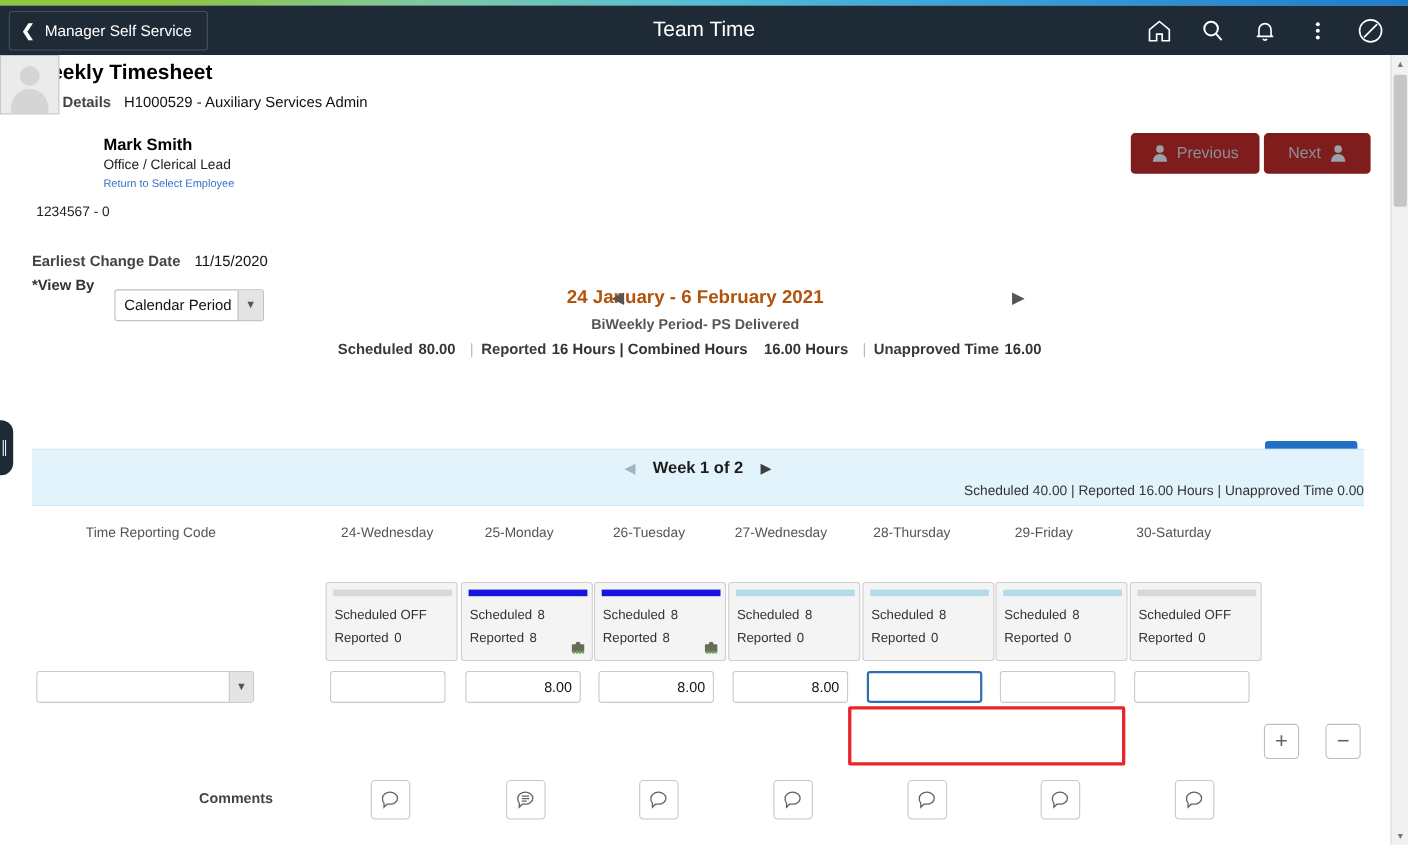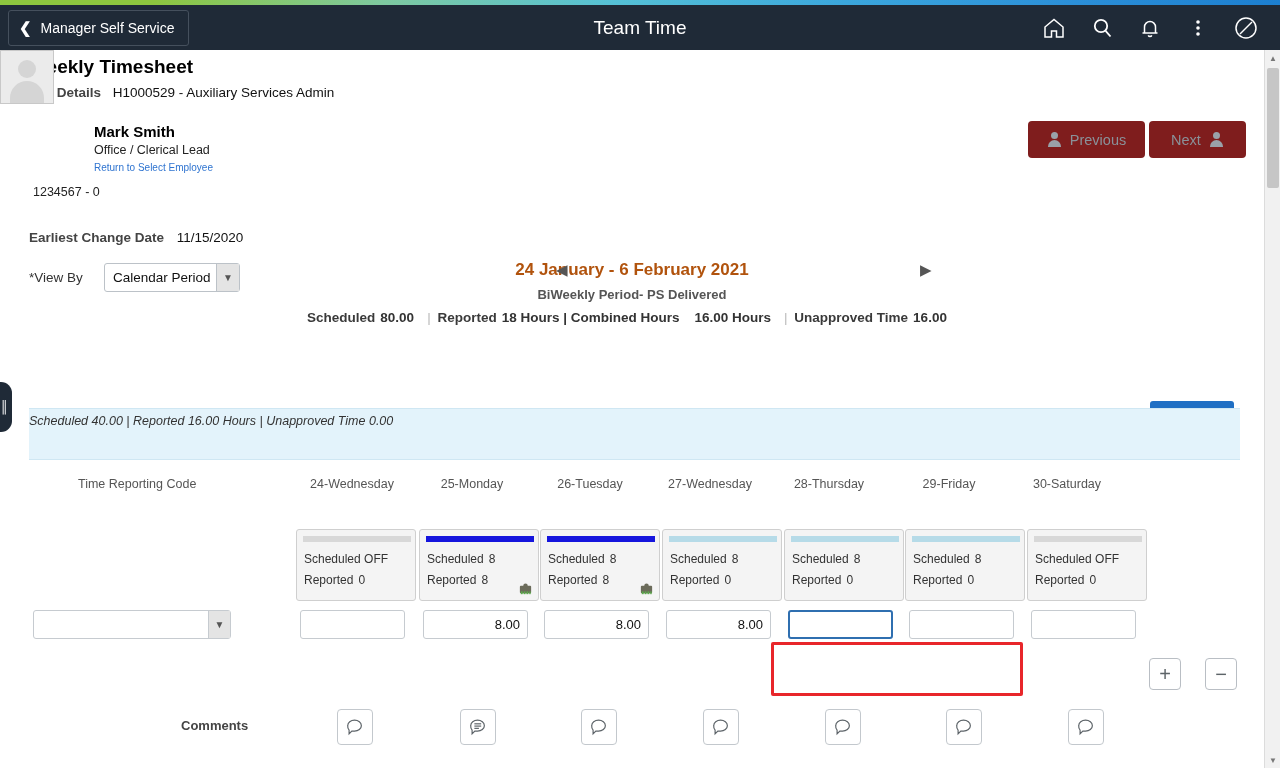--- a/index.html
+++ b/index.html
@@ -75,21 +75,21 @@
   #prev-btn { left: 1028px; width: 117px; }
   #next-btn { left: 1149px; width: 97px; }
   .pic-ico { width: 15px; height: 15px; position: relative; display:inline-block; }
   .pic-ico::before { content:""; position:absolute; left:4px; top:0; width:7px; height:7px; border-radius:50%; background:#9aa1a9; }
   .pic-ico::after { content:""; position:absolute; left:1px; top:8px; width:13px; height:7px; border-radius:7px 7px 0 0; background:#9aa1a9; }
 
   .ecd { position: absolute; left: 29px; top: 180px; font-size: 13.5px; }
   .ecd b { color: #444; }
   .ecd span { margin-left: 9px; color: #111; }
 
-  .viewby-label { position: absolute; left: 29px; top: 220px; font-size: 13.5px; color:#333; }
+  .viewby-label { position: absolute; left: 29px; top: 202px; font-size: 13.5px; color:#333;font-weight:bold; }
   .viewby-select {
     position: absolute; left: 104px; top: 213px; width: 136px; height: 29px;
     border: 1px solid #bcc2c8; border-radius: 3px; background: #fff;
     display: flex; align-items: center; cursor: pointer;
   }
   .viewby-select .val { padding-left: 8px; font-size: 13.5px; color:#111; }
   .viewby-select .arrowbox {
     position: absolute; right: 0; top: 0; width: 23px; height: 27px;
     background: #e4e4e4; border-left: 1px solid #bcc2c8;
     display: flex; align-items: center; justify-content: center;
@@ -136,21 +136,21 @@
   
   .week-banner {
     position: absolute; left: 29px; top: 358px; width: 1211px; height: 52px;
     background: #e3f3fb; border-top: 1px solid #cfe7f3; border-bottom: 1px solid #cfe7f3;
   }
   .week-row { position: relative; text-align: center; padding-top: 8px; }
   .week-title { font-size: 15px; font-weight: bold; color: #1c1c1c; }
   .wk-arrow { font-size: 13px; margin: 0 12px; cursor: pointer; }
   .wk-arrow.dim { color: #9fb6c3; cursor: default; }
   .wk-arrow.on { color: #3f3f3f; }
-  .week-sub { text-align: left; font-size: 12.5px; color: #333; margin-top: 5px; font-style: italic; }
+  .week-sub { text-align: right; font-size: 12.5px; color: #333; margin-top: 5px; }
 
   
   .grid-head { position: absolute; top: 427px; left: 0; width: 1264px; font-size: 12.5px; color:#555; }
   .trc-head { position: absolute; left: 78px; top: 0; font-weight: normal; color:#555; }
   .day-head { position: absolute; top: 0; text-align: center; width: 120px; color:#555; }
 
   .card {
     position: absolute; top: 479px; width: 120px; height: 72px;
     background: #f4f4f4; border: 1px solid #cfcfcf; border-radius: 3px;
   }
@@ -289,33 +289,38 @@
 
   <div class="period-wrap">
     <div class="period-line">
       <span class="period-arrow pa-left">◀</span>
       <span class="period-title">24 January - 6 February 2021</span>
       <span class="period-arrow pa-right">▶</span>
     </div>
     <div class="period-sub">BiWeekly Period- PS Delivered</div>
     <div class="summary-line">
       <b>Scheduled</b><span class="v">80.00</span><span class="sep">|</span>
-      <b>Reported</b><span class="v">18 Hours | Combined Hours</span><span class="v">16.00 Hours</span><span class="sep">|</span>
+      <b>Reported</b><span class="v">16 Hours | Combined Hours</span><span class="v">16.00 Hours</span><span class="sep">|</span>
       <b>Unapproved Time</b><span class="v">16.00</span>
     </div>
   </div>
 
   <div class="view-legend">View Legend</div>
   <button class="submit-btn">Submit</button>
 
   <div class="drawer-handle">
     <span class="bars">║</span>
   </div>
 
   <div class="week-banner">
+    <div class="week-row">
+      <span class="wk-arrow dim">◀</span>
+      <span class="week-title">Week 1 of 2</span>
+      <span class="wk-arrow on">▶</span>
+    </div>
     <div class="week-sub">Scheduled  40.00 | Reported  16.00 Hours | Unapproved Time  0.00</div>
   </div>
 
   <div class="grid-head">
     <span class="trc-head">Time Reporting Code</span>
   <span class="day-head" style="left: 292px;">24-Wednesday</span>
       <span class="day-head" style="left: 412px;">25-Monday</span>
       <span class="day-head" style="left: 530px;">26-Tuesday</span>
       <span class="day-head" style="left: 650px;">27-Wednesday</span>
       <span class="day-head" style="left: 769px;">28-Thursday</span>

